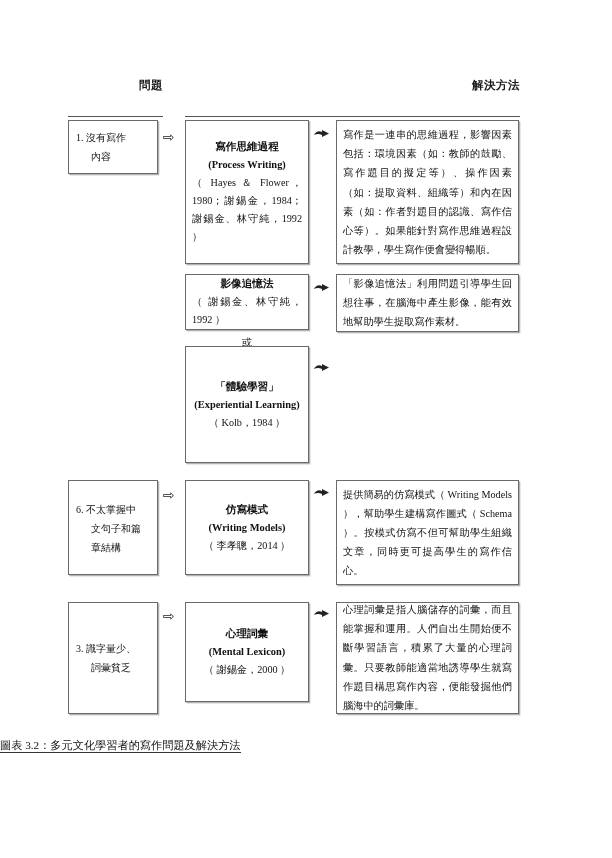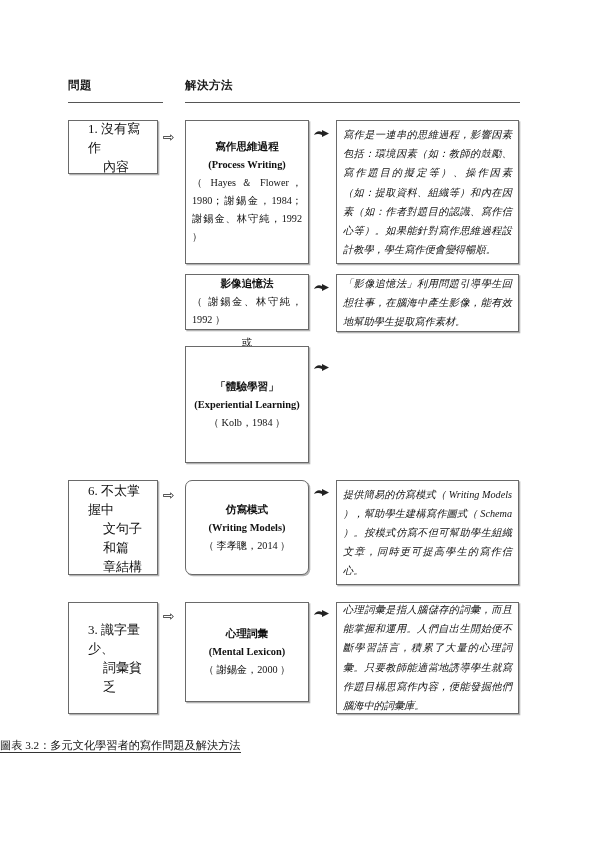--- a/index.html
+++ b/index.html
@@ -23,26 +23,26 @@
   
   .headers {
     position: absolute;
     left: 0;
     top: 78px;
     width: 612px;
     height: 32px;
   }
   .hdr {
     position: absolute;
-    text-align: left;
+    text-align: right;
     font-size: 11.5px;
     font-weight: bold;
     color: #1a1a1a;
     letter-spacing: 0.5px;
-    padding-bottom: 9px;
+    padding-bottom: 23px;
     border-bottom: 1.3px solid #555;
     line-height: 15px;
   }
   .hdr-problem { left: 68px; width: 95px; }
   .hdr-solution { left: 185px; width: 335px; }
 
   
   .flow {
     position: absolute;
     left: 0;
@@ -62,24 +62,24 @@
     box-shadow: 1.3px 1.3px 0 rgba(0,0,0,0.30);
   }
 
   
   .col-problem {
     left: 68px;
     width: 90px;
   }
   .problem-inner {
     position: absolute;
-    left: 12px; right: 0;
+    left: 0; right: 0;
     top: 50%;
     transform: translateY(-50%);
-    font-size: 13px;
+    font-size: 10px;
     line-height: 19px;
     color: #111;
     padding: 0 7px;
     box-sizing: border-box;
   }
   .problem-num {
     display: block;
     text-indent: 0;
   }
   .problem-line2 {
@@ -123,21 +123,20 @@
   }
   .method-ref.just {
     text-align: justify;
     text-align-last: left;
   }
 
   
   .col-desc {
     left: 336px;
     width: 183px;
-    font-style: italic;
   }
   .desc-inner {
     position: absolute;
     left: 0; right: 0;
     top: 50%;
     transform: translateY(-50%);
     padding: 0 6px;
     box-sizing: border-box;
     font-size: 10.2px;
     line-height: 19.2px;
@@ -275,21 +274,21 @@
 
       <div class="box col-problem" style="top:0px; height:95px;">
         <div class="problem-inner">
           <span class="problem-num">6. 不太掌握中</span>
           <span class="problem-line2">文句子和篇</span>
           <span class="problem-line2">章結構</span>
         </div>
       </div>
       <div class="arrow arrow-hollow" style="top:8px;">⇨</div>
 
-      <div class="box col-method" style="top:0px; height:95px;border-radius:7px;">
+      <div class="box col-method" style="top:0px; height:95px;">
         <div class="method-inner">
           <span class="method-title">仿寫模式</span>
           <span class="method-en">(Writing Models)</span>
           <span class="method-ref">（ 李孝聰，2014 ）</span>
         </div>
       </div>
       <div class="arrow arrow-thin" style="top:7px;">
         <svg width="17" height="12" viewBox="0 0 17 12">
           <path d="M1 7 C3 3, 6 2.5, 9 4 L9 2 L16 5.5 L9 9 L9 7 C6 5.5, 3 6, 1 7 Z" fill="#222"></path>
         </svg>

